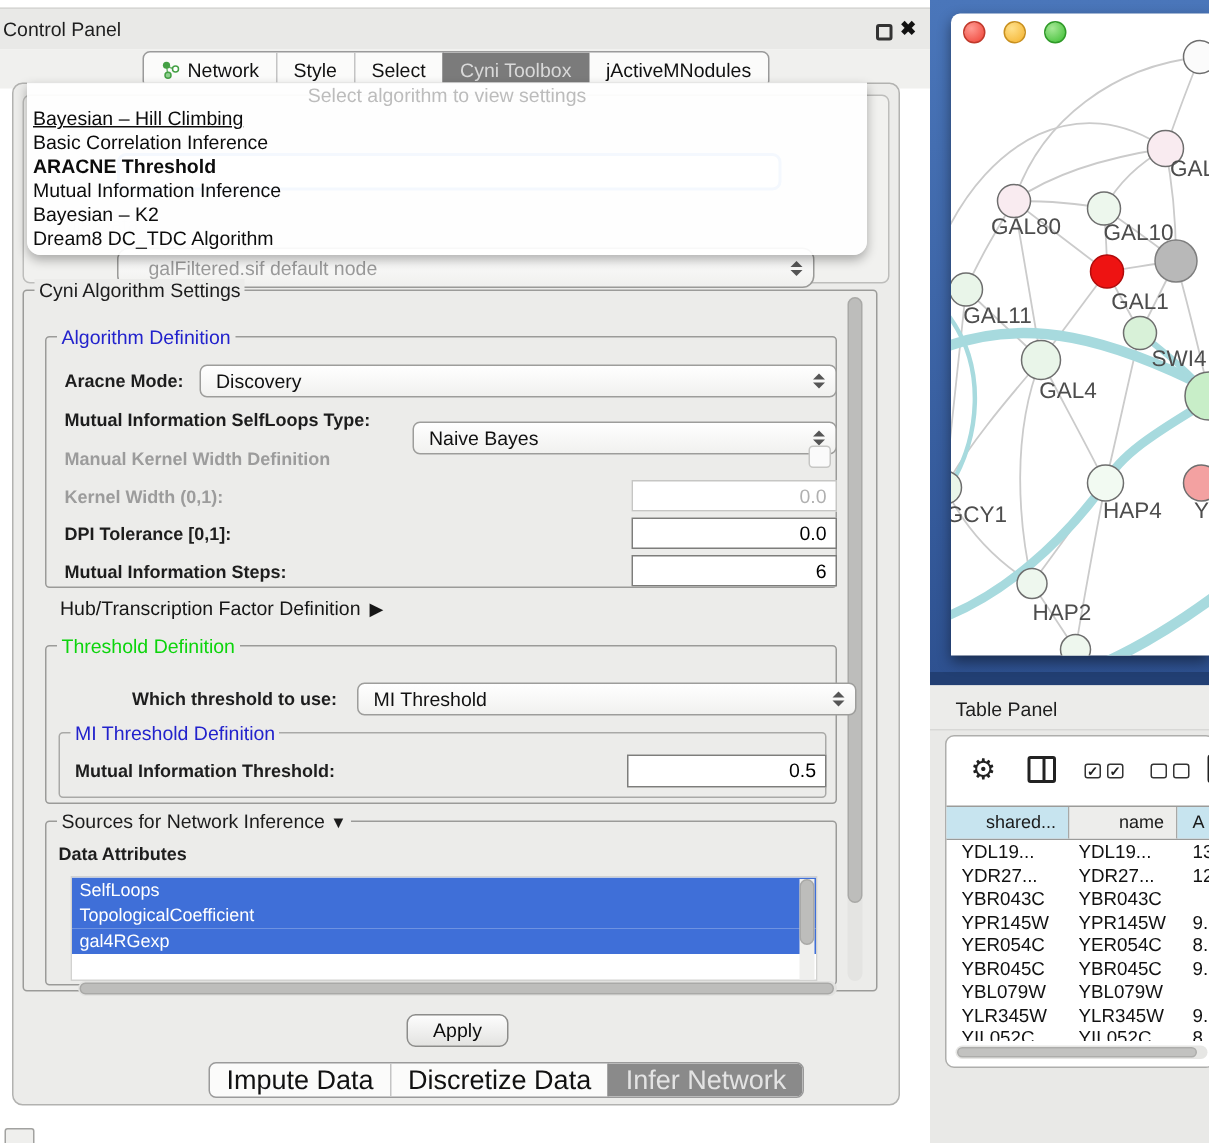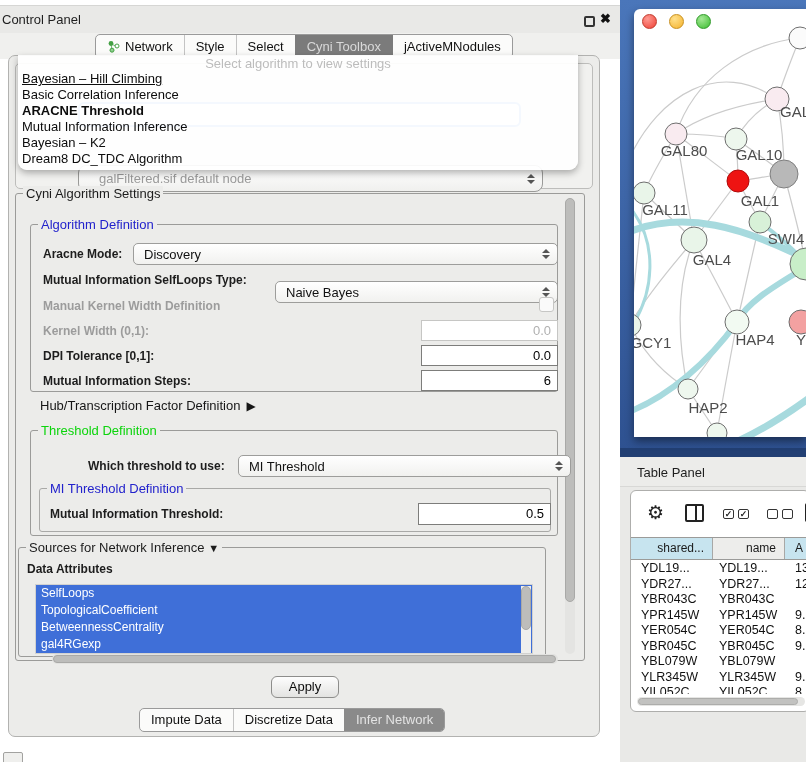--- a/index.html
+++ b/index.html
@@ -73,34 +73,34 @@
   #hub-row { position:absolute; left:24px; top:204px; font-size:13px; color:#161616; }
   #hub-arrow { font-size:12px; margin-left:6px; }
 
   #thr-grp { left:14px; top:236px; width:528px; height:106px; }
   #which-label { left:57px; }
   #c-which { left:207px; top:24px; width:333px; height:22px; }
   #mi-grp { left:8px; top:57px; width:512px; height:44px; border-color:#a9a9a7; }
   #mith-label { left:10px; }
   #f-mith { left:378px; top:4px; width:133px; height:22px;margin-top:10px; }
 
-  #src-grp { left:2px; top:353px; width:528px; height:110px; }
+  #src-grp { left:14px; top:353px; width:528px; height:110px; }
   #src-legend .arrow { font-size:11px; }
   #attrs-label { left:8px; }
   #attr-list { position:absolute; left:16px; top:36px; width:498px; height:70px; background:#fff; border:1px solid #d2d2d0; overflow:hidden; }
   .attr-item { height:17px; line-height:17px; padding-left:5px; font-size:12px; color:#fff; background:#3f6fd8; }
   #list-scroll { position:absolute; right:1px; top:1px; width:10px; height:68px; background:#efefed; }
   #list-thumb { position:absolute; left:0; top:0; width:10px; height:44px; background:#bdbdbb; border:1px solid #a9a9a7; border-radius:5px; }
   #h-scroll { position:absolute; left:36px; top:460px; width:506px; height:10px; background:#e2e2e0; border-radius:5px; }
   #h-thumb { position:absolute; left:1px; top:1px; width:503px; height:8px; background:#bdbdbb; border:1px solid #a9a9a7; border-radius:4px; }
 
   #apply-btn { left:262px; top:620px; width:68px; height:22px; border:1px solid #8d8d8b; border-radius:6px; background:linear-gradient(#fdfdfd,#e3e3e1); font-size:13px; text-align:center; line-height:20px; color:#0d0d0d; }
 
   #bottom-tabbar { position:absolute; left:130px; top:652px; height:24px; display:flex; border:1px solid #9a9a9a; border-radius:5px; background:#fbfbfa; overflow:hidden; }
-  .btab { padding:0 11px; line-height:22px; font-size:13px; color:#111; white-space:nowrap; border-left:1px solid #c4c4c4; }
+  .btab { padding:0 11px; line-height:22px; font-size:18px; color:#111; white-space:nowrap; border-left:1px solid #c4c4c4; }
   .btab:first-child { border-left:none; }
   .btab.sel { background:#8a8a8a; color:#e3e3e3; border-left-color:#8a8a8a; }
 
   #mini-icon { left:3px; top:752px; width:20px; height:14px; border:1px solid #a2a2a0; border-radius:2px; background:#efefed; }
 
   
   #desktop { left:620px; top:0; width:186px; height:452px; background:linear-gradient(#4a76ba,#2e5190); }
   #desktop-strip { left:620px; top:448px; width:186px; height:9px; background:#223f73; }
   #net-window { left:634px; top:9px; width:172px; height:428px; background:#fff; border-radius:6px 0 0 0; box-shadow:0 4px 9px rgba(0,0,0,0.45); }
   .tl { position:absolute; top:5px; width:15px; height:15px; border-radius:50%; }
@@ -254,21 +254,20 @@
         </div>
       </div>
 
       <div class="grp" id="src-grp">
         <span class="legend lg-black" id="src-legend"><span>Sources for Network Inference</span> <span class="arrow">▼</span></span>
         <div class="flabel" id="attrs-label" style="top:14px">Data Attributes</div>
         <div id="attr-list">
           <div id="attr-items">
               <div class="attr-item" style="background: rgb(63, 111, 216);">SelfLoops</div>
               <div class="attr-item" style="background: rgb(63, 111, 216);">TopologicalCoefficient</div>
-              <div class="attr-item" style="background: rgb(63, 111, 216);">BetweennessCentrality</div>
               <div class="attr-item" style="background: rgb(63, 111, 216);">gal4RGexp</div>
             </div>
           <div id="list-scroll">
               <div id="list-thumb"></div>
             </div>
         </div>
       </div>
 
       <div id="h-scroll">
           <div id="h-thumb"></div>

